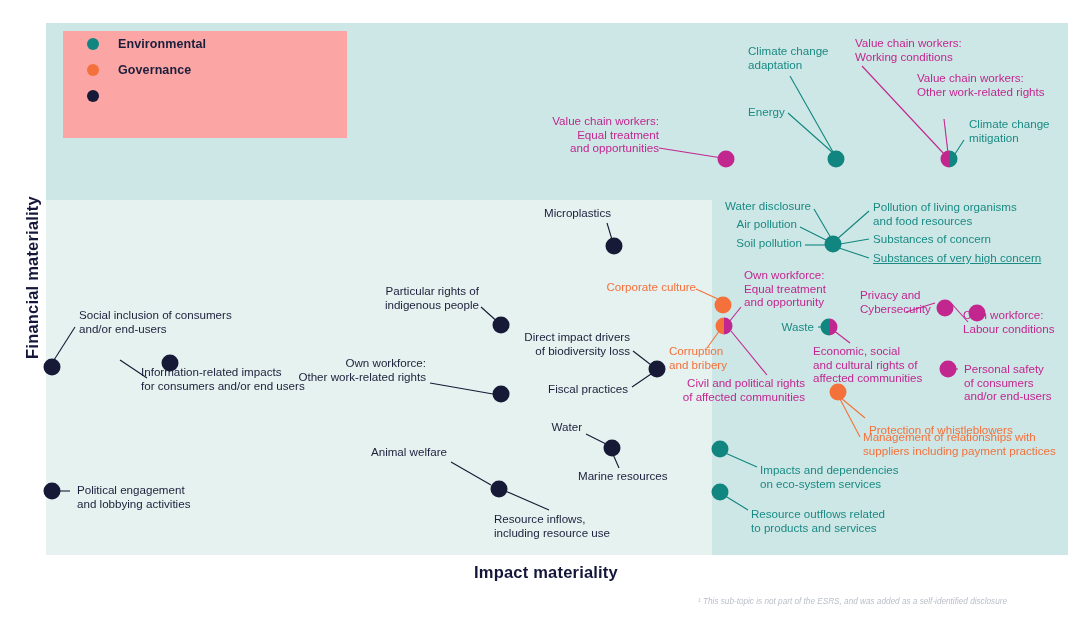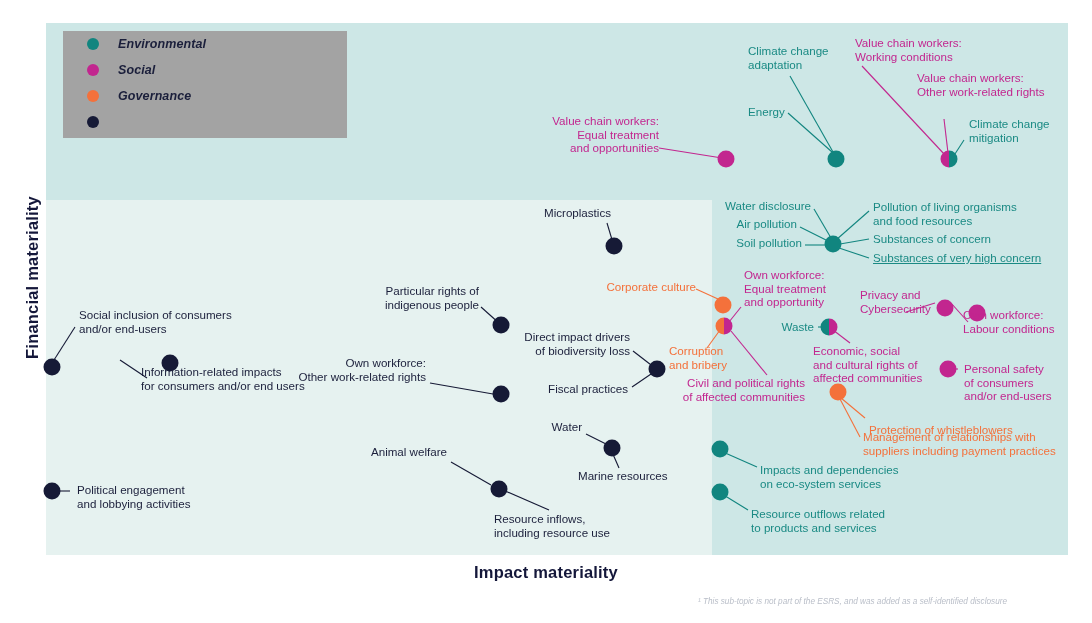--- a/index.html
+++ b/index.html
@@ -12,21 +12,21 @@
   
   .band-top-left   {left:0;   top:0;   width:666px; height:177px; background:#cde7e6;}
   .band-top-right  {left:666px;top:0;  width:356px; height:177px; background:#cde7e6;}
   
   .band-bot-left   {left:0;   top:177px;width:666px;height:355px; background:#e6f2f0;}
   
   .band-bot-right  {left:666px;top:177px;width:356px;height:355px;background:#cde7e6;}
 
   
   #legend{position:absolute;left:63px;top:31px;width:284px;height:107px;
-          background:#a3a3a3;z-index:40;font-style:italic;}
+          background:#fca5a5;z-index:40;}
   .legend-row{display:flex;align-items:center;height:26px;padding-left:24px;}
   .legend-dot{width:12px;height:12px;border-radius:50%;flex:none;}
   .legend-label{margin-left:19px;font-size:12.5px;font-weight:bold;color:#1b1f3b;
                 letter-spacing:.1px;}
 
   
   #xaxis-title{position:absolute;left:0;top:563px;width:1092px;text-align:center;
                font-size:16.5px;font-weight:bold;color:#14173a;letter-spacing:.2px;}
   #yaxis-title{position:absolute;left:-78px;top:268px;width:220px;text-align:center;
                font-size:16.5px;font-weight:bold;color:#14173a;letter-spacing:.2px;
@@ -145,24 +145,20 @@
   <circle cx="501" cy="394" r="8.5" fill="#161a36"></circle>
   <circle cx="657" cy="369" r="8.5" fill="#161a36"></circle>
   <circle cx="612" cy="448" r="8.5" fill="#161a36"></circle>
   <circle cx="499" cy="489" r="8.5" fill="#161a36"></circle>
 </svg>
 
 <div id="legend">
   <div class="legend-row">
     <span class="legend-dot" style="background:#11857f"></span>
     <span class="legend-label">Environmental</span>
-  </div>
-  <div class="legend-row">
-    <span class="legend-dot" style="background:#c2268f"></span>
-    <span class="legend-label">Social</span>
   </div>
   <div class="legend-row">
     <span class="legend-dot" style="background:#f4713b"></span>
     <span class="legend-label">Governance</span>
   </div>
   <div class="legend-row">
     <span class="legend-dot" style="background:#161a36"></span>
   </div>
 </div>
 

